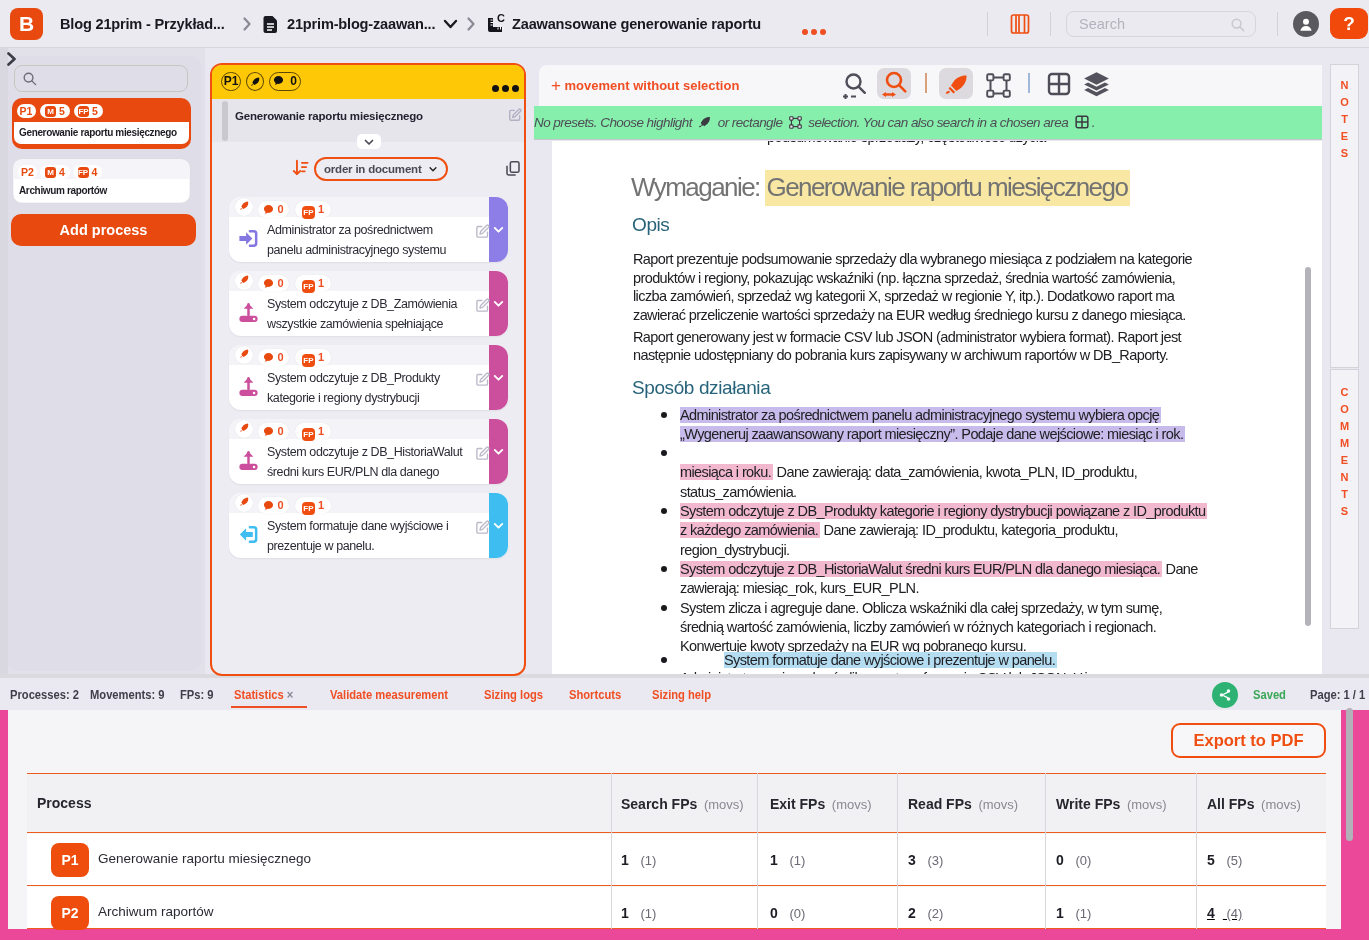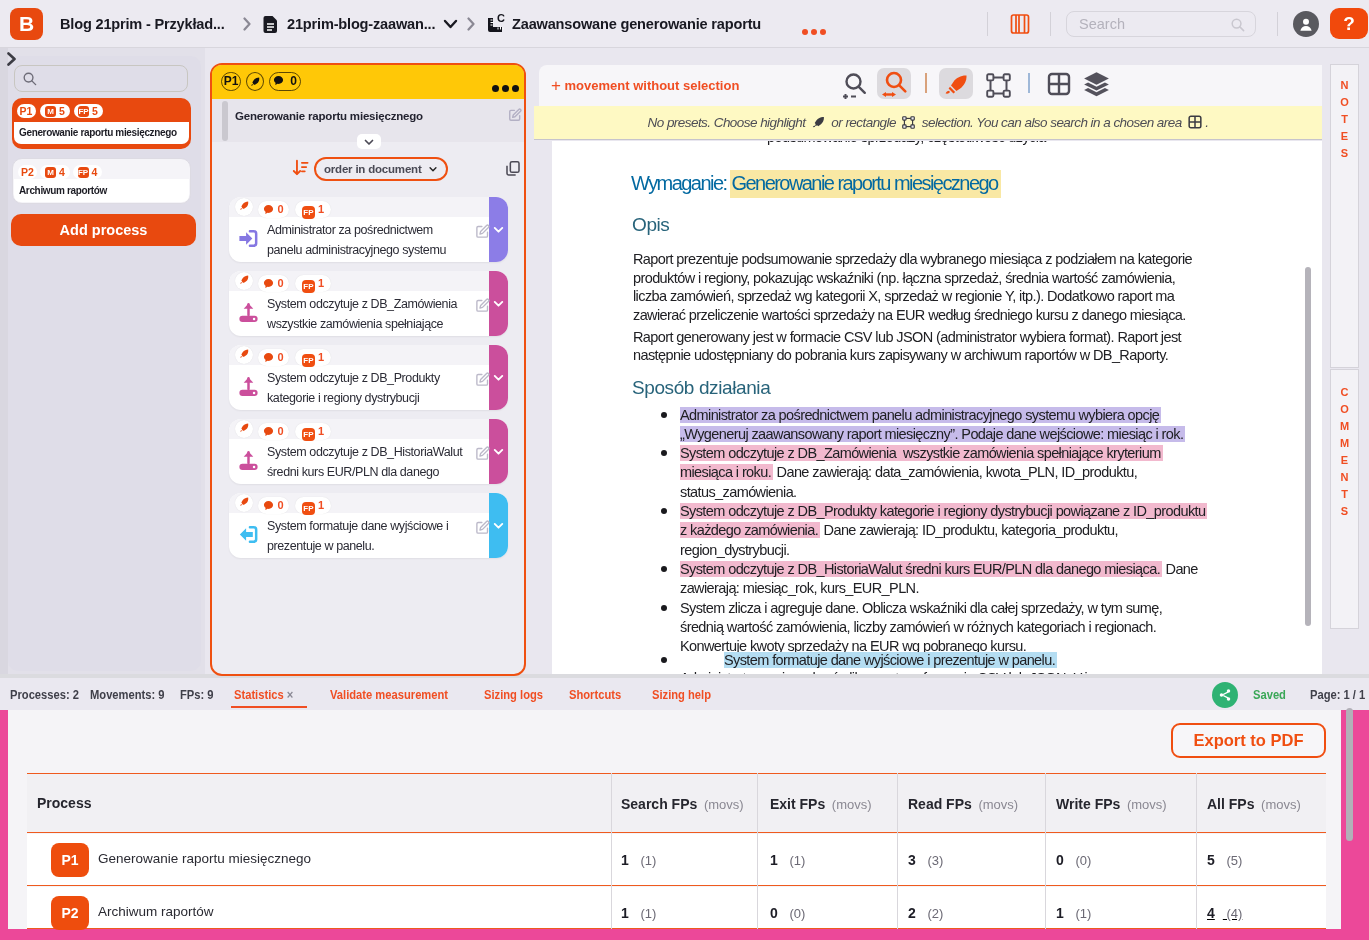--- a/index.html
+++ b/index.html
@@ -46,21 +46,21 @@
 .pencirc { position:absolute; left:6px; top:1px; width:18px; height:18px; background:#fff; border-radius:50%; text-align:center; line-height:16px; box-shadow:0 0 1px rgba(0,0,0,0.12); }
 .medit { position:absolute; left:246px; top:27px; }
 .mchev { position:absolute; right:3px; top:26px; }
 .mcard { position:absolute; left:17px; width:279px; height:65px; background:#fff; border-radius:12px; box-shadow:0 1px 2px rgba(0,0,0,0.06); }
 .mcard .mtop { position:absolute; left:0; top:0; right:19px; height:20px; background:#f4f3f7; border-radius:12px 0 0 0; }
 .mcard .mstrip { position:absolute; right:0; top:0; width:19px; height:65px; border-radius:0 12px 12px 0; }
 .mcard .mtext { position:absolute; left:38px; top:24px; width:200px; font-size:12.5px; color:#2b2b35; line-height:19.5px; letter-spacing:-0.4px; }
 
 
 #toolbar { position:absolute; left:539px; top:65px; width:783px; height:41px; background:#f7f6f9; border-radius:8px 0 0 0; }
-#hintbar { position:absolute; left:534px; top:106px; width:788px; height:34px; background:#fef9c3; border-bottom:1px solid #c6c4cc; font-style:italic; font-size:13.5px; color:#4d4d55; text-align:center; line-height:34px; letter-spacing:-0.55px; }
+#hintbar { position:absolute; left:534px; top:106px; width:788px; height:34px; background:#86efac; border-bottom:1px solid #c6c4cc; font-style:italic; font-size:13.5px; color:#4d4d55; text-align:left; line-height:34px; letter-spacing:-0.55px; }
 .tbtn { top:3px; width:34px; height:31px; background:#dcdade; border-radius:7px; }
 #docarea { position:absolute; left:534px; top:141px; width:788px; height:533px; overflow:hidden; }
 #page { position:absolute; left:18px; top:0; width:770px; height:533px; background:#fff; }
 #doc-scroll { position:absolute; left:770.5px; top:126px; width:6px; height:359px; background:#b5b3ba; border-radius:3px; }
 .dline { position:absolute; left:81px; white-space:nowrap; font-size:14.5px; color:#202024; letter-spacing:-0.6px; }
 .dline.li { left:128px; }
 .bdot { position:absolute; left:109px; width:6px; height:6px; border-radius:50%; background:#1a1a1e; }
 .hl { padding:0 2px 0 0; }
 .hl.pu { background:#c6bbea; }
 .hl.pk { background:#f2b9ce; }
@@ -416,34 +416,33 @@
         <rect x="1.5" y="18.5" width="7" height="7" rx="1.5"></rect>
         <rect x="18.5" y="18.5" width="7" height="7" rx="1.5"></rect>
       </g>
     </svg> &nbsp;selection. You can also search in a chosen area&nbsp; <svg width="14" height="14" viewBox="0 0 24 24" style="vertical-align:-2px;" fill="none" stroke="#3b3b42" stroke-width="2.6">
       <rect x="2" y="2" width="20" height="20" rx="3"></rect>
       <path d="M12 2v20M2 12h20"></path>
     </svg> .</div>
 <div id="docarea">
   <div id="page">
     <div class="dline" style="left:215px; top:-12.5px;">podsumowanie sprzedaży, częstotliwość użycia</div>
-    <h1 class="abs" style="left:79px; top:31px; font-size:20px; font-weight:normal; color:#0369a1; letter-spacing:-1.55px;">Wymaganie: <span style="background:#f9e8a4; padding:2px 3px 4px 1px;">Generowanie raportu miesięcznego</span></h1>
+    <h1 class="abs" style="left:79px; top:31px; font-size:26px; font-weight:normal; color:#737373; letter-spacing:-1.55px;">Wymaganie: <span style="background:#f9e8a4; padding:2px 3px 4px 1px;">Generowanie raportu miesięcznego</span></h1>
     <h2 class="abs" style="left:80px; top:73px; font-size:19px; font-weight:normal; color:#27637a; letter-spacing:-0.4px;">Opis</h2>
     <div class="dline" style="top:110px;">Raport prezentuje podsumowanie sprzedaży dla wybranego miesiąca z podziałem na kategorie</div>
     <div class="dline" style="top:128.5px;">produktów i regiony, pokazując wskaźniki (np. łączna sprzedaż, średnia wartość zamówienia,</div>
     <div class="dline" style="top:147px;">liczba zamówień, sprzedaż wg kategorii X, sprzedaż w regionie Y, itp.). Dodatkowo raport ma</div>
     <div class="dline" style="top:165.5px;">zawierać przeliczenie wartości sprzedaży na EUR według średniego kursu z danego miesiąca.</div>
     <div class="dline" style="top:187.5px;">Raport generowany jest w formacie CSV lub JSON (administrator wybiera format). Raport jest</div>
     <div class="dline" style="top:206px;">następnie udostępniany do pobrania kurs zapisywany w archiwum raportów w DB_Raporty.</div>
     <h2 class="abs" style="left:80px; top:236px; font-size:19px; font-weight:normal; color:#27637a; letter-spacing:-0.4px;">Sposób działania</h2>
     <i class="bdot" style="top:270.5px;"></i>
     <div class="dline li" style="top:265.5px;"><span class="hl pu">Administrator za pośrednictwem panelu administracyjnego systemu wybiera opcję</span></div>
     <div class="dline li" style="top:284.8px;"><span class="hl pu">„Wygeneruj zaawansowany raport miesięczny”. Podaje dane wejściowe: miesiąc i rok.</span></div>
     <i class="bdot" style="top:309.1px;"></i>
-    <div class="dline li" style="top:304.1px;"><span class="hl pk">System odczytuje z DB_Zamówienia&nbsp; wszystkie zamówienia spełniające kryterium</span></div>
     <div class="dline li" style="top:323.4px;"><span class="hl pk">miesiąca i roku.</span> Dane zawierają: data_zamówienia, kwota_PLN, ID_produktu,</div>
     <div class="dline li" style="top:342.7px;">status_zamówienia.</div>
     <i class="bdot" style="top:367px;"></i>
     <div class="dline li" style="top:362px;"><span class="hl pk">System odczytuje z DB_Produkty kategorie i regiony dystrybucji powiązane z ID_produktu</span></div>
     <div class="dline li" style="top:381.3px;"><span class="hl pk">z każdego zamówienia.</span> Dane zawierają: ID_produktu, kategoria_produktu,</div>
     <div class="dline li" style="top:400.6px;">region_dystrybucji.</div>
     <i class="bdot" style="top:424.9px;"></i>
     <div class="dline li" style="top:419.9px;"><span class="hl pk">System odczytuje z DB_HistoriaWalut średni kurs EUR/PLN dla danego miesiąca.</span> Dane</div>
     <div class="dline li" style="top:439.2px;">zawierają: miesiąc_rok, kurs_EUR_PLN.</div>
     <i class="bdot" style="top:463.5px;"></i>

